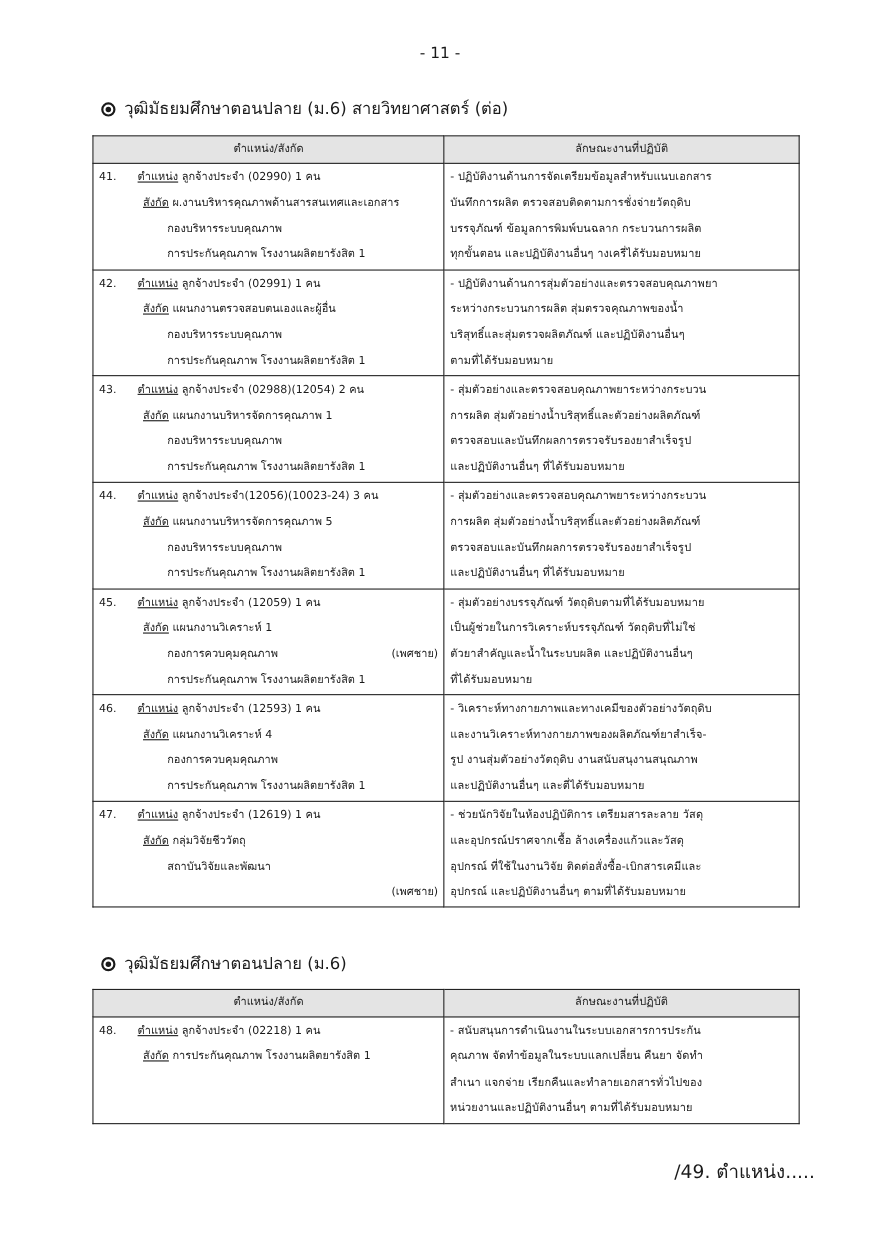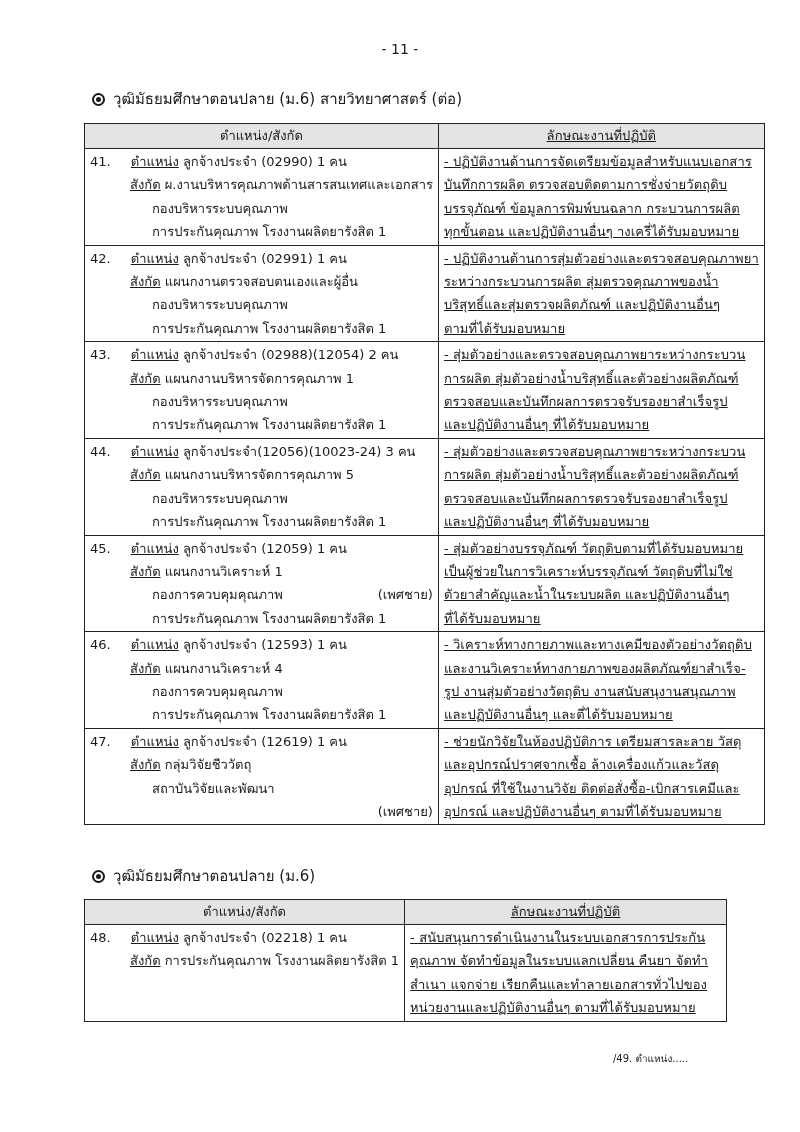--- a/index.html
+++ b/index.html
@@ -6,32 +6,32 @@
   body { width: 800px; height: 1132px; position: relative; overflow: hidden;
          font-family: "DejaVu Sans", "Liberation Sans", sans-serif; color: #1a1a1a; }
   .page-number { position: absolute; top: 33px; left: 0; width: 800px; text-align: center;
                  font-size: 14px; margin-top: 8px; }
   .section-title { position: absolute; left: 92px; font-size: 15px; display: flex; align-items: center; }
   .radio-icon { width: 13px; height: 13px; border: 2px solid #1a1a1a; border-radius: 50%;
                 position: relative; margin-right: 8px; box-sizing: border-box; }
   .radio-icon::after { content: ""; position: absolute; left: 2px; top: 2px; width: 5px; height: 5px;
                        background: #1a1a1a; border-radius: 50%; }
   table.job-table { position: absolute; left: 84px; width: 643px; border-collapse: collapse;
-                    font-size: 13px; line-height: 23.4px; }
+                    font-size: 10px; line-height: 23.4px; }
   .job-table th { background: #e4e4e4; font-weight: normal; border: 1.5px solid #222; height: 24px;
                   padding: 0; text-align: center; }
   .job-table td { border: 1.5px solid #222; vertical-align: top; padding: 1px 5px 1px 5px; }
   .col-left { width: 309px; }
-  .col-right { width: 313px; letter-spacing: 0.1px; text-decoration: underline; }
+  .col-right { width: 313px; letter-spacing: 0.1px; }
   .line { display: block; white-space: nowrap; }
   .indent1 { padding-left: 24px; }
   .indent2 { padding-left: 62px; }
   .u { text-decoration: underline; margin-left: 16px; }
   .right-tag { float: right; }
-  .footer-next { position: absolute; left: 613px; top: 1051px; font-size: 10px; }
+  .footer-next { position: absolute; left: 613px; top: 1051px; font-size: 17px; }
 </style>
 </head>
 <body>
 
 <div class="page-number">- 11 -</div>
 
 <div class="section-title" style="top:87px;">
   <span class="radio-icon"></span>
   <span>วุฒิมัธยมศึกษาตอนปลาย (ม.6) สายวิทยาศาสตร์ (ต่อ)</span>
 </div>

